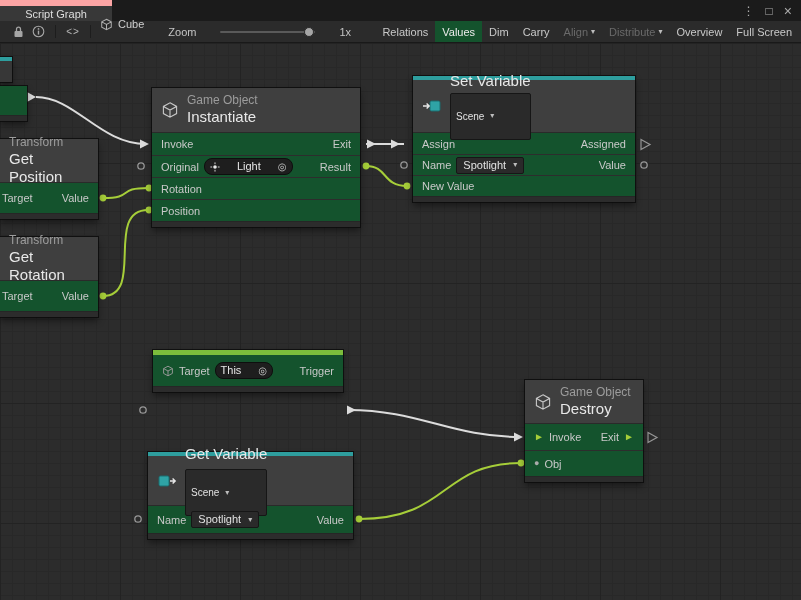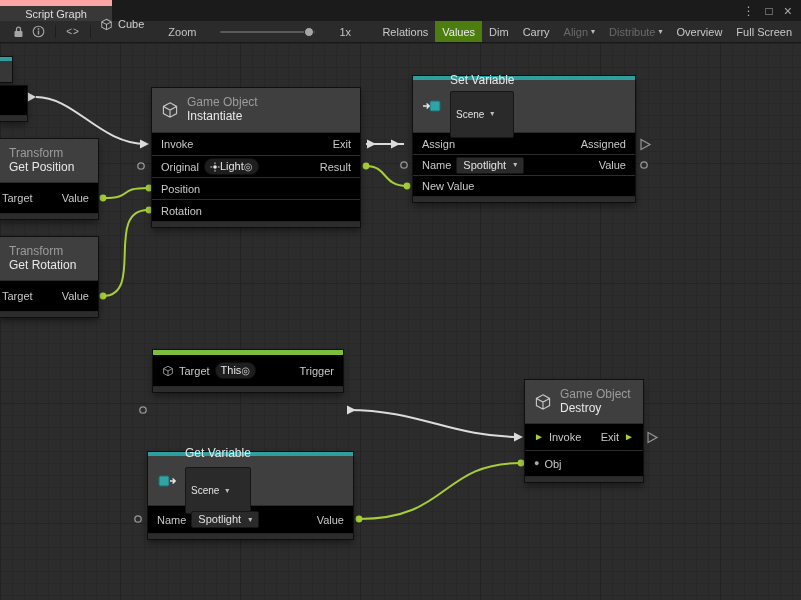--- a/index.html
+++ b/index.html
@@ -20,21 +20,21 @@
   .toolbar{position:absolute;top:21px;left:0;width:100%;height:22px;background:#2B2B2B;border-bottom:1px solid #191919;display:flex;align-items:center;z-index:6;color:#C4C4C4;padding-left:8px}
   .tb-icon{display:flex;align-items:center;justify-content:center;width:20px;height:100%}
   .tb-sep{width:1px;height:13px;background:#1D1D1D;margin:0 7px}
   .code-glyph{font-size:10px;color:#B7B7B7;letter-spacing:1px}
   .obj-chip{display:flex;align-items:center;gap:5px;margin:0 10px 15px 2px;color:#CFCFCF}
   .zoom-wrap{display:flex;align-items:center;gap:24px;margin-left:14px}
   .zoom-track{position:relative;width:95px;height:2px;background:#5A5A5A;border-radius:1px}
   .zoom-handle{position:absolute;top:-4px;left:84px;width:10px;height:10px;border-radius:50%;background:#A6A6A6;border:1px solid #2a2a2a}
   .tb-buttons{margin-left:auto;display:flex;align-items:stretch;height:100%;padding-right:2px}
   .tb-btn{display:flex;align-items:center;gap:3px;padding:0 7px;color:#C9C9C9;white-space:nowrap}
-  .tb-btn.active{background:#4d7c0f;color:#ECECEC}
+  .tb-btn.active{background:#14532d;color:#ECECEC}
   .tb-btn.disabled{color:#6A6A6A}
   .tb-btn .caret{font-size:8px}
   
   .canvas{position:absolute;top:43px;left:0;right:0;bottom:0;z-index:1;
     background-color:#2C2C2C;
     background-image:
       linear-gradient(#232323 1px, transparent 1px),
       linear-gradient(90deg,#232323 1px, transparent 1px),
       linear-gradient(#282828 1px, transparent 1px),
       linear-gradient(90deg,#282828 1px, transparent 1px);
@@ -42,28 +42,28 @@
   .wires{position:absolute;top:0;left:0;width:801px;height:600px;z-index:2;pointer-events:none}
   
   .node{position:absolute;z-index:3;background:#373737;color:#C9C9C9;
     box-shadow:0 0 0 1px rgba(12,12,12,.85), 0 4px 7px rgba(0,0,0,.45)}
   .n-strip{height:4px}
   .strip-teal{background:var(--teal,#2E9E9E)}
   .strip-green{background:var(--event-green,#7CBE3C)}
   .n-header{background:#3F3F3F;display:flex;align-items:center;gap:8px;padding:4px 9px;border-bottom:1px solid #2A2A2A}
   .h-stack{display:flex;flex-direction:column;justify-content:center;gap:1px}
   .h-cat{font-size:12px;color:#9C9C9C;line-height:1.1}
-  .h-title{font-size:12px;color:#E8E8E8;line-height:1.15}
-  .n-body{background:#000000}
+  .h-title{font-size:15px;color:#E8E8E8;line-height:1.15}
+  .n-body{background:#14532d}
   .n-row{display:flex;align-items:center;padding:0 9px;height:22px;border-top:1px solid #2D2D2D;color:#C9C9C9}
   .n-row:first-child{border-top:none}
   .n-row .l{display:flex;align-items:center;gap:5px}
   .n-row .r{margin-left:auto;display:flex;align-items:center;gap:5px}
   .n-footer{height:6px;background:#2C2C2C;border-top:1px solid #262626}
-  .pill{display:inline-flex;align-items:center;gap:0;background:#1E1E1E;border:1px solid #0E0E0E;border-radius:8px;padding:1px 5px;color:#E6E6E6;font-size:11px;line-height:13px}
+  .pill{display:inline-flex;align-items:center;gap:17px;background:#1E1E1E;border:1px solid #0E0E0E;border-radius:8px;padding:1px 5px;color:#E6E6E6;font-size:11px;line-height:13px}
   .picker{font-size:10px;color:#CFCFCF;line-height:1}
   .dd{display:inline-flex;align-items:center;gap:7px;background:#2A2A2A;border:1px solid #161616;border-radius:2px;padding:1px 6px;color:#E2E2E2;font-size:11px;line-height:13px}
   .dd .caret,.caret{font-size:8px;color:#BDBDBD;line-height:1}
   .dd.small{font-size:10px;padding:16px 5px;gap:6px}
   .flow-arrow{font-size:10px;color:var(--wire-green,#A6CE39);line-height:1}
   .port-dot-gray{font-size:9px;color:#ABABAB;line-height:1}
   .clip-label{margin-left:-7px}
 </style>
 </head>
 <body>
@@ -177,24 +177,24 @@
                 <line x1="7.8" y1="5" x2="9.6" y2="5"></line>
             </g>
           </svg>
           <span>Light</span>
           <span class="picker">◎</span>
         </span>
       </span>
       <span class="r">Result</span>
     </div>
     <div class="n-row">
+      <span>Rotation</span>
+    </div>
+    <div class="n-row">
       <span>Position</span>
-    </div>
-    <div class="n-row">
-      <span>Rotation</span>
     </div>
   </div>
   <div class="n-footer"></div>
 </div>
 
 <div class="node" style="left:413px;top:76px;width:222px">
   <div class="n-strip strip-teal"></div>
   <div class="n-header" style="height:53px">
     <svg width="20" height="20" viewBox="0 0 20 20">
       <rect x="8" y="5" width="10" height="10" rx="1.5" fill="#2FA3A5" stroke="#1A6E70" stroke-width="1"></rect>

